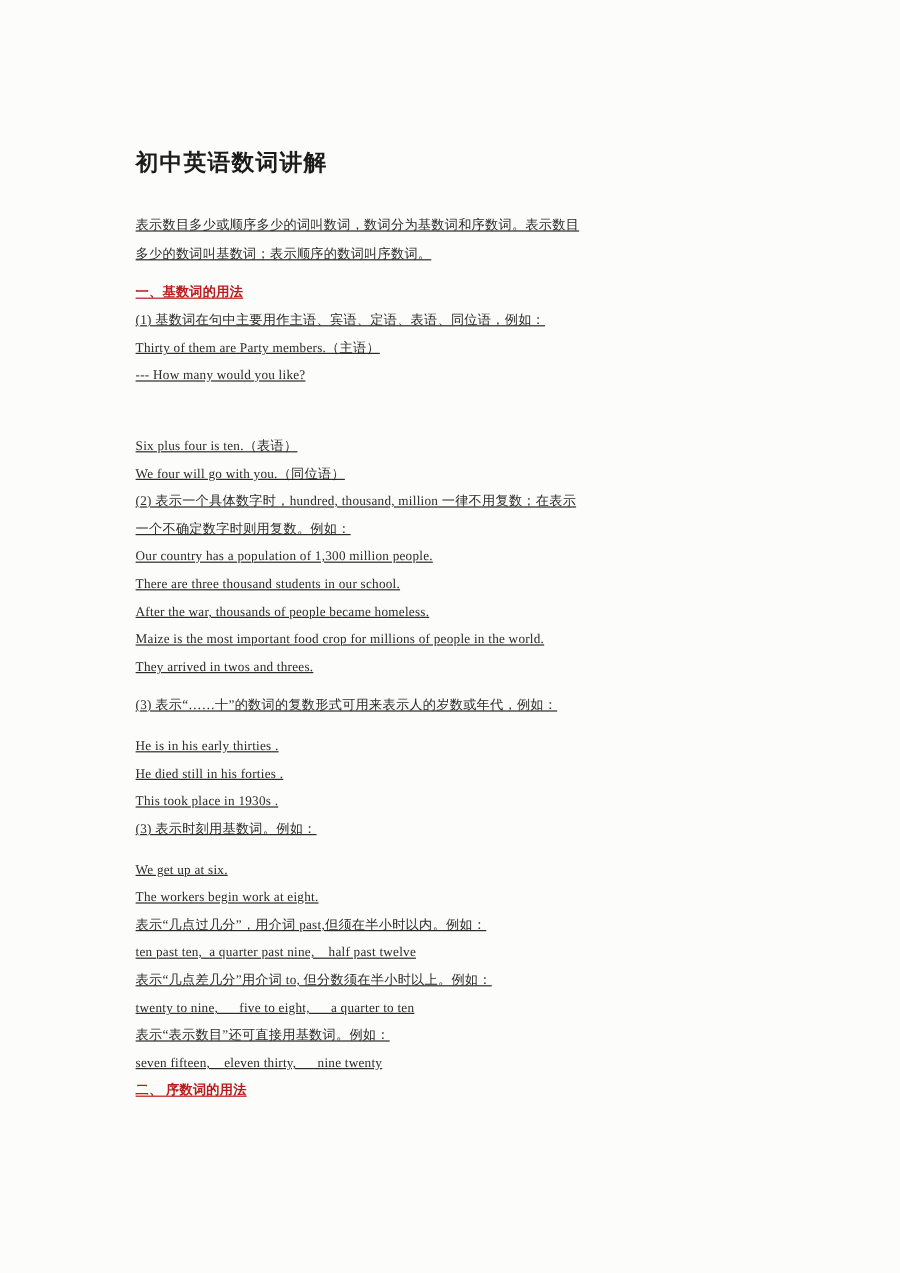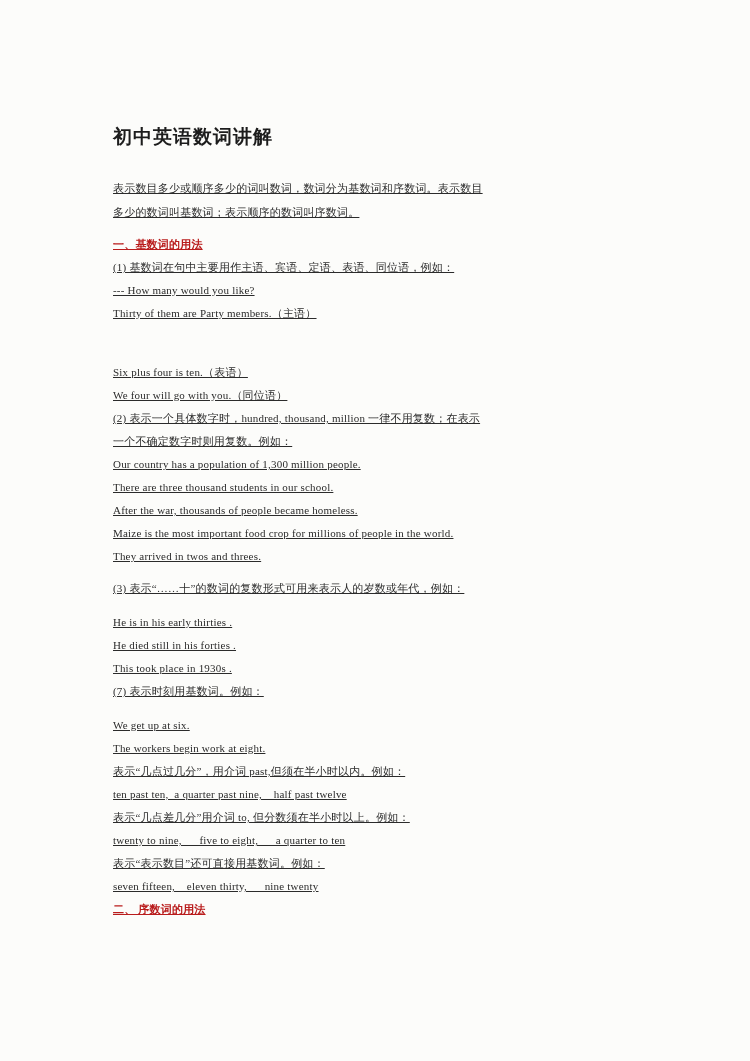--- a/index.html
+++ b/index.html
@@ -48,22 +48,22 @@
     <div class="title">初中英语数词讲解</div>
     <div class="sp-title"></div>
 
     <div class="line intro-line">表示数目多少或顺序多少的词叫数词，数词分为基数词和序数词。表示数目</div>
     <div class="line intro-line">多少的数词叫基数词；表示顺序的数词叫序数词。</div>
     <div class="g9"></div>
 
     <div class="line heading">一、基数词的用法</div>
 
     <div class="line">(1) 基数词在句中主要用作主语、宾语、定语、表语、同位语，例如：</div>
+    <div class="line">Thirty of them are Party members.（主语）</div>
     <div class="line">--- How many would you like?</div>
-    <div class="line">Thirty of them are Party members.（主语）</div>
     <div class="g12"></div>
     <div class="g12"></div>
     <div class="g12"></div>
     <div class="line">Six plus four is ten.（表语）</div>
     <div class="line">We four will go with you.（同位语）</div>
 
     <div class="line">(2) 表示一个具体数字时，hundred, thousand, million 一律不用复数；在表示</div>
     <div class="line">一个不确定数字时则用复数。例如：</div>
     <div class="line">Our country has a population of 1,300 million people.</div>
     <div class="line">There are three thousand students in our school.</div>
@@ -71,21 +71,21 @@
     <div class="line">Maize is the most important food crop for millions of people in the world.</div>
     <div class="line">They arrived in twos and threes.</div>
     <div class="g9"></div>
 
     <div class="line">(3) 表示“……十”的数词的复数形式可用来表示人的岁数或年代，例如：</div>
     <div class="g11"></div>
     <div class="line">He is in his early thirties .</div>
     <div class="line">He died still in his forties .</div>
     <div class="line">This took place in 1930s .</div>
 
-    <div class="line">(7) 表示时刻用基数词。例如：</div>
+    <div class="line">(3) 表示时刻用基数词。例如：</div>
     <div class="g11"></div>
     <div class="line">We get up at six.</div>
     <div class="line">The workers begin work at eight.</div>
 
     <div class="line">表示“几点过几分”，用介词 past,但须在半小时以内。例如：</div>
     <div class="line">ten past ten,  a quarter past nine,    half past twelve</div>
     <div class="line">表示“几点差几分”用介词 to, 但分数须在半小时以上。例如：</div>
     <div class="line">twenty to nine,      five to eight,      a quarter to ten</div>
     <div class="line">表示“表示数目”还可直接用基数词。例如：</div>
     <div class="line">seven fifteen,    eleven thirty,      nine twenty</div>

